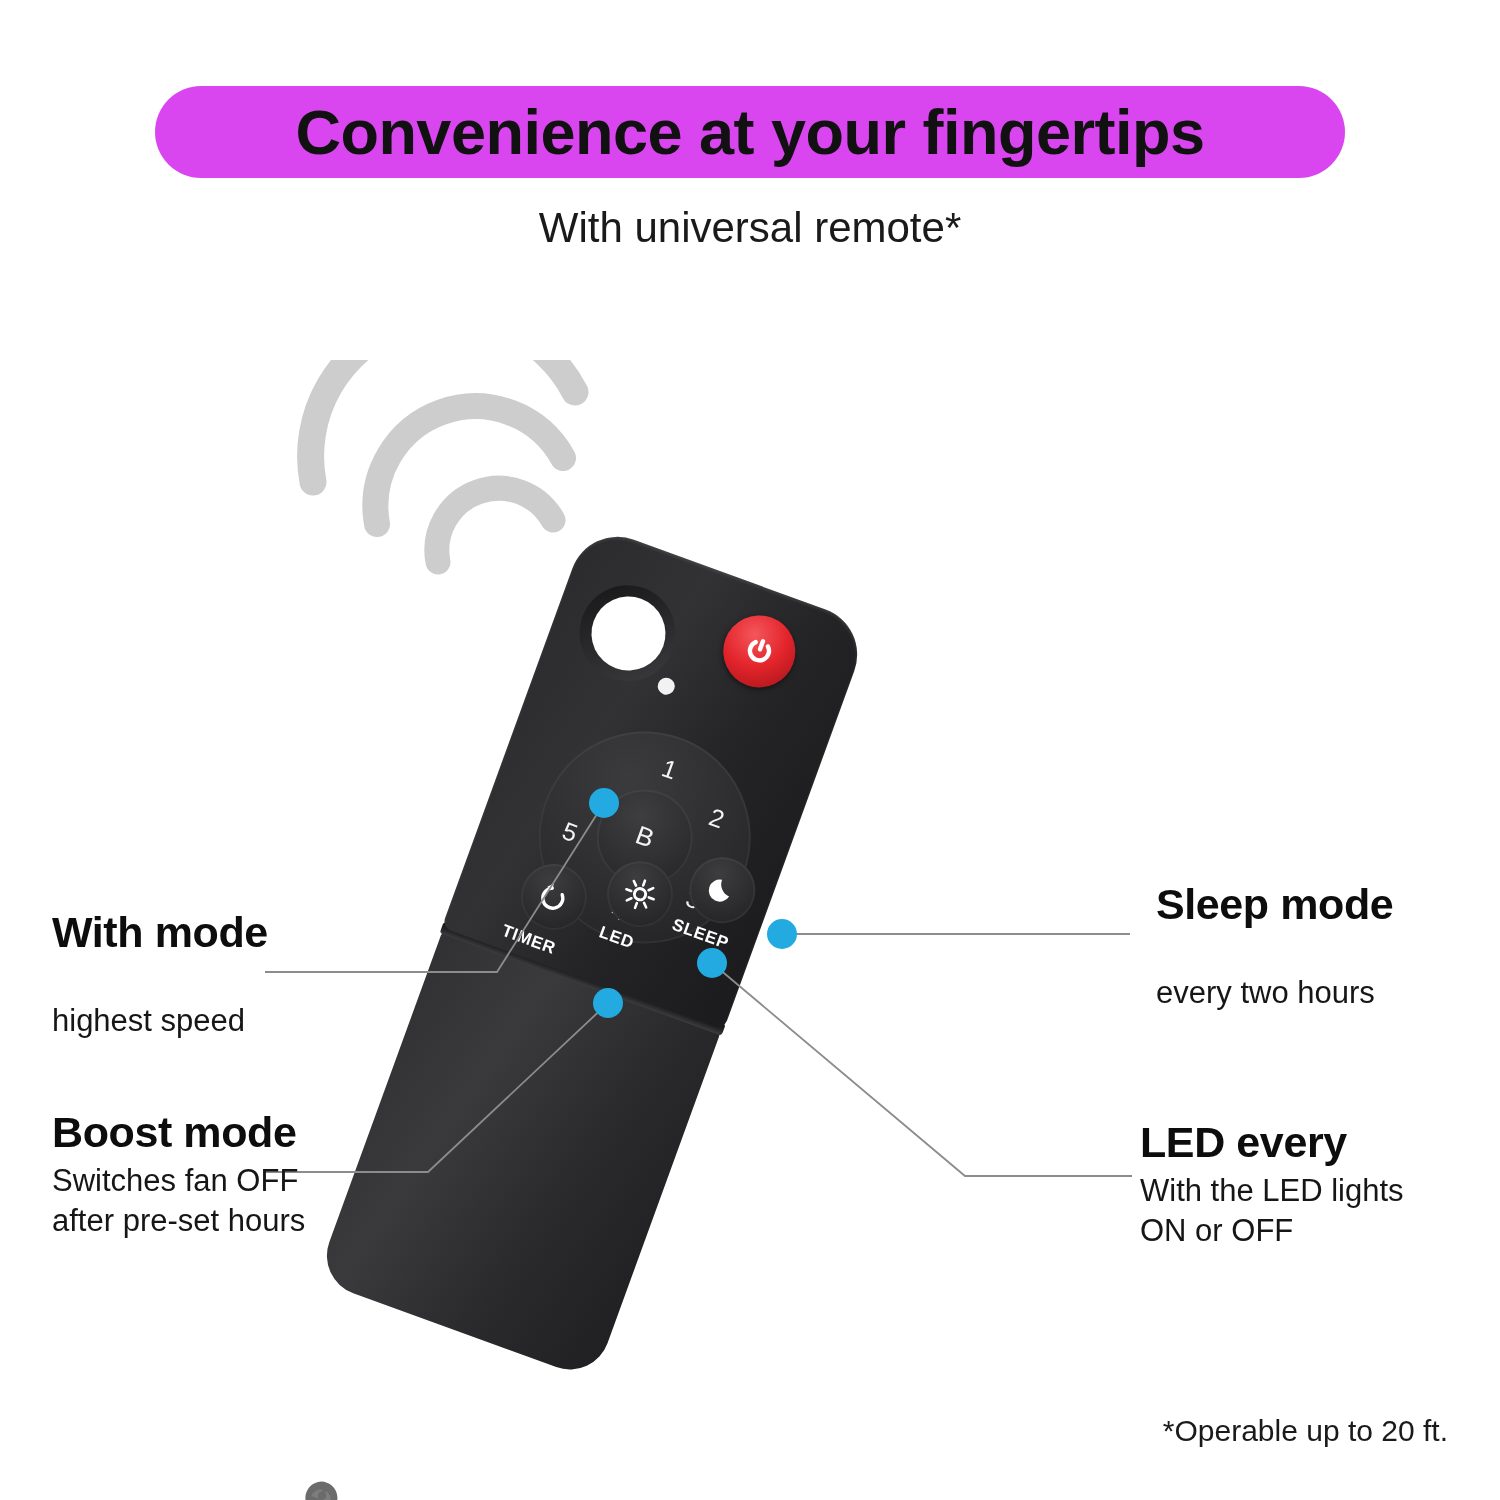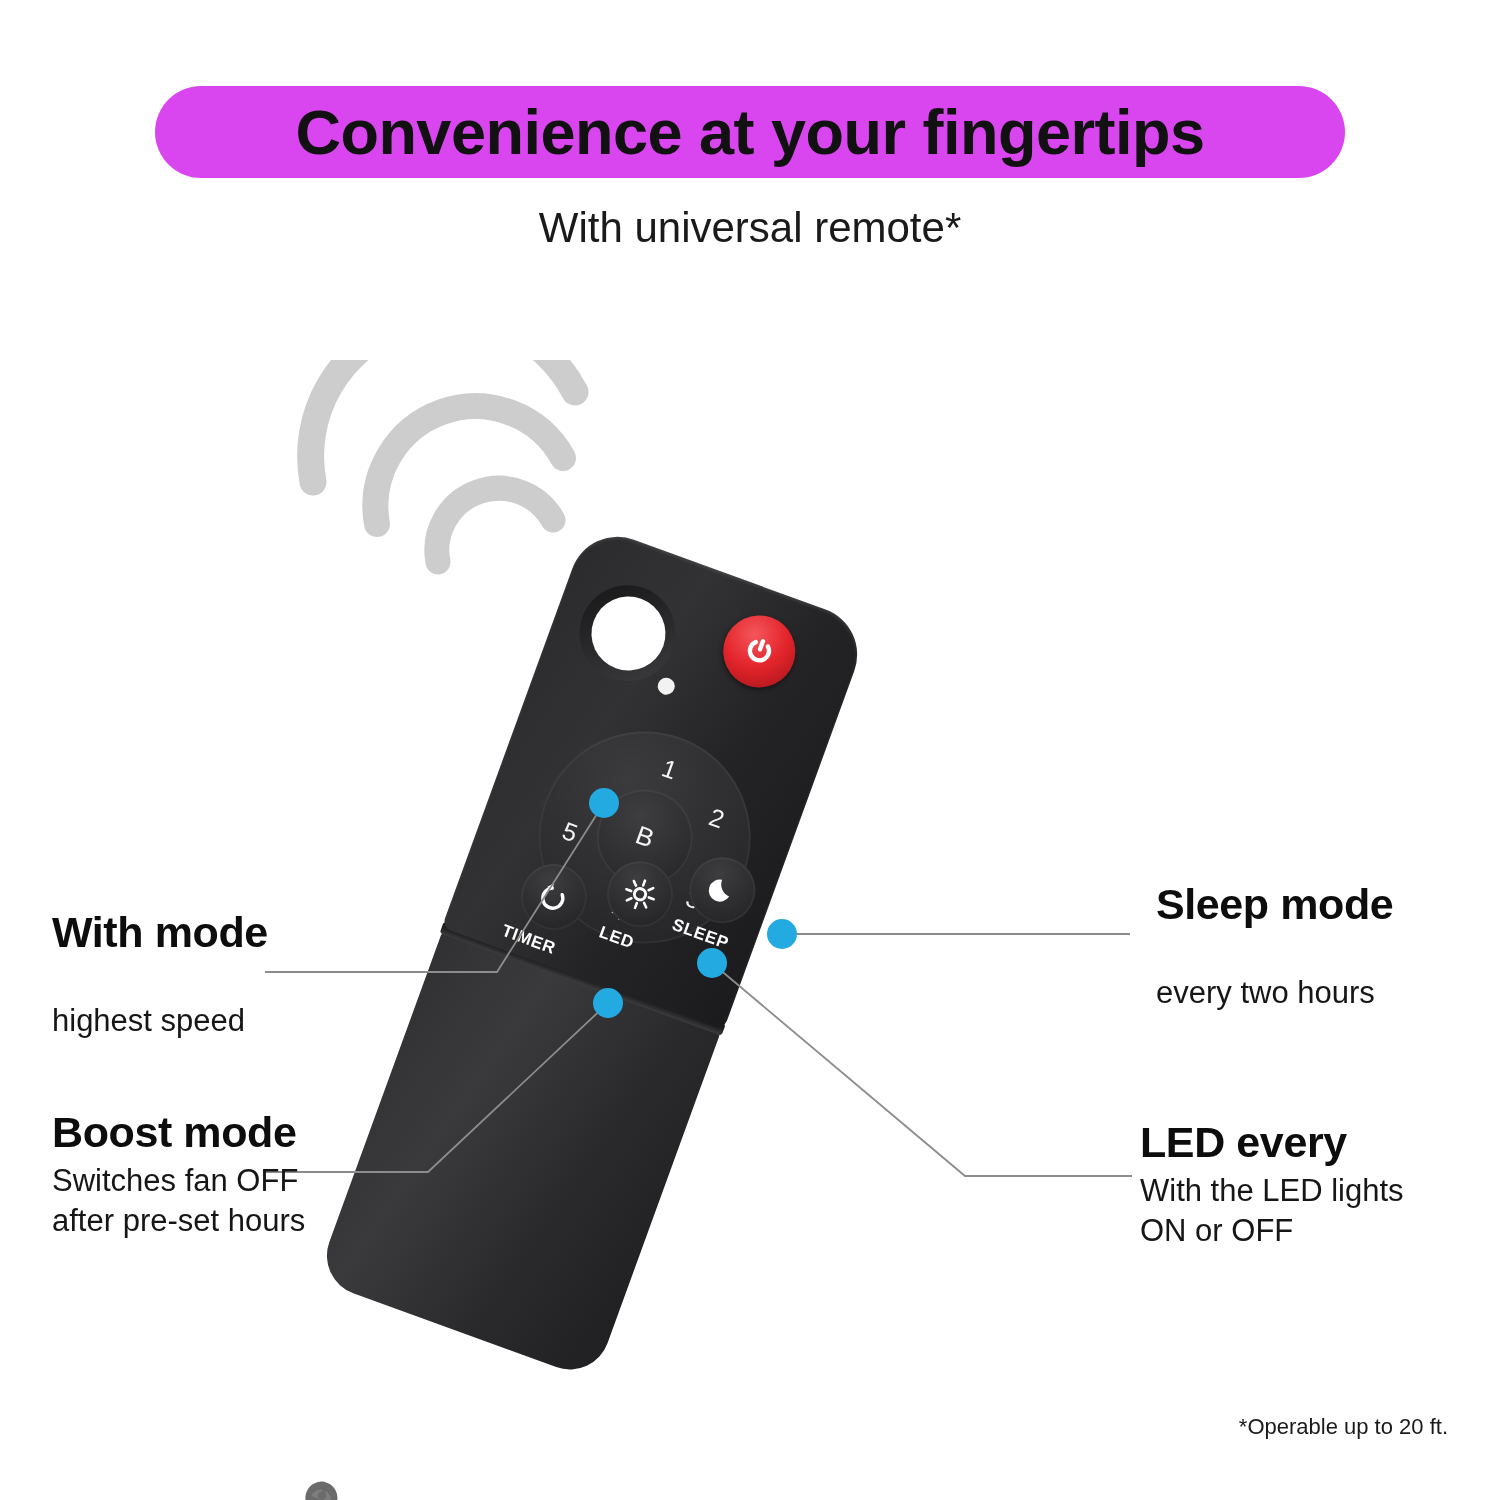--- a/index.html
+++ b/index.html
@@ -254,21 +254,21 @@
 
   #callout-boost  { left: 52px;  top: 908px; }
   #callout-timer  { left: 52px;  top: 1108px; }
   #callout-sleep  { left: 1144px; top: 880px; margin-left: 12px; }
   #callout-led    { left: 1140px; top: 1118px; }
 
   .footnote {
     position: absolute;
     right: 52px;
     top: 1414px;
-    font-size: 22px;
+    font-size: 30px;
     color: #1a1a1a;
   }
 </style>
 </head>
 <body>
 
 <div class="banner">
   <div class="banner-title">Convenience at your fingertips</div>
 </div>
 <div class="subtitle">With universal remote*</div>

